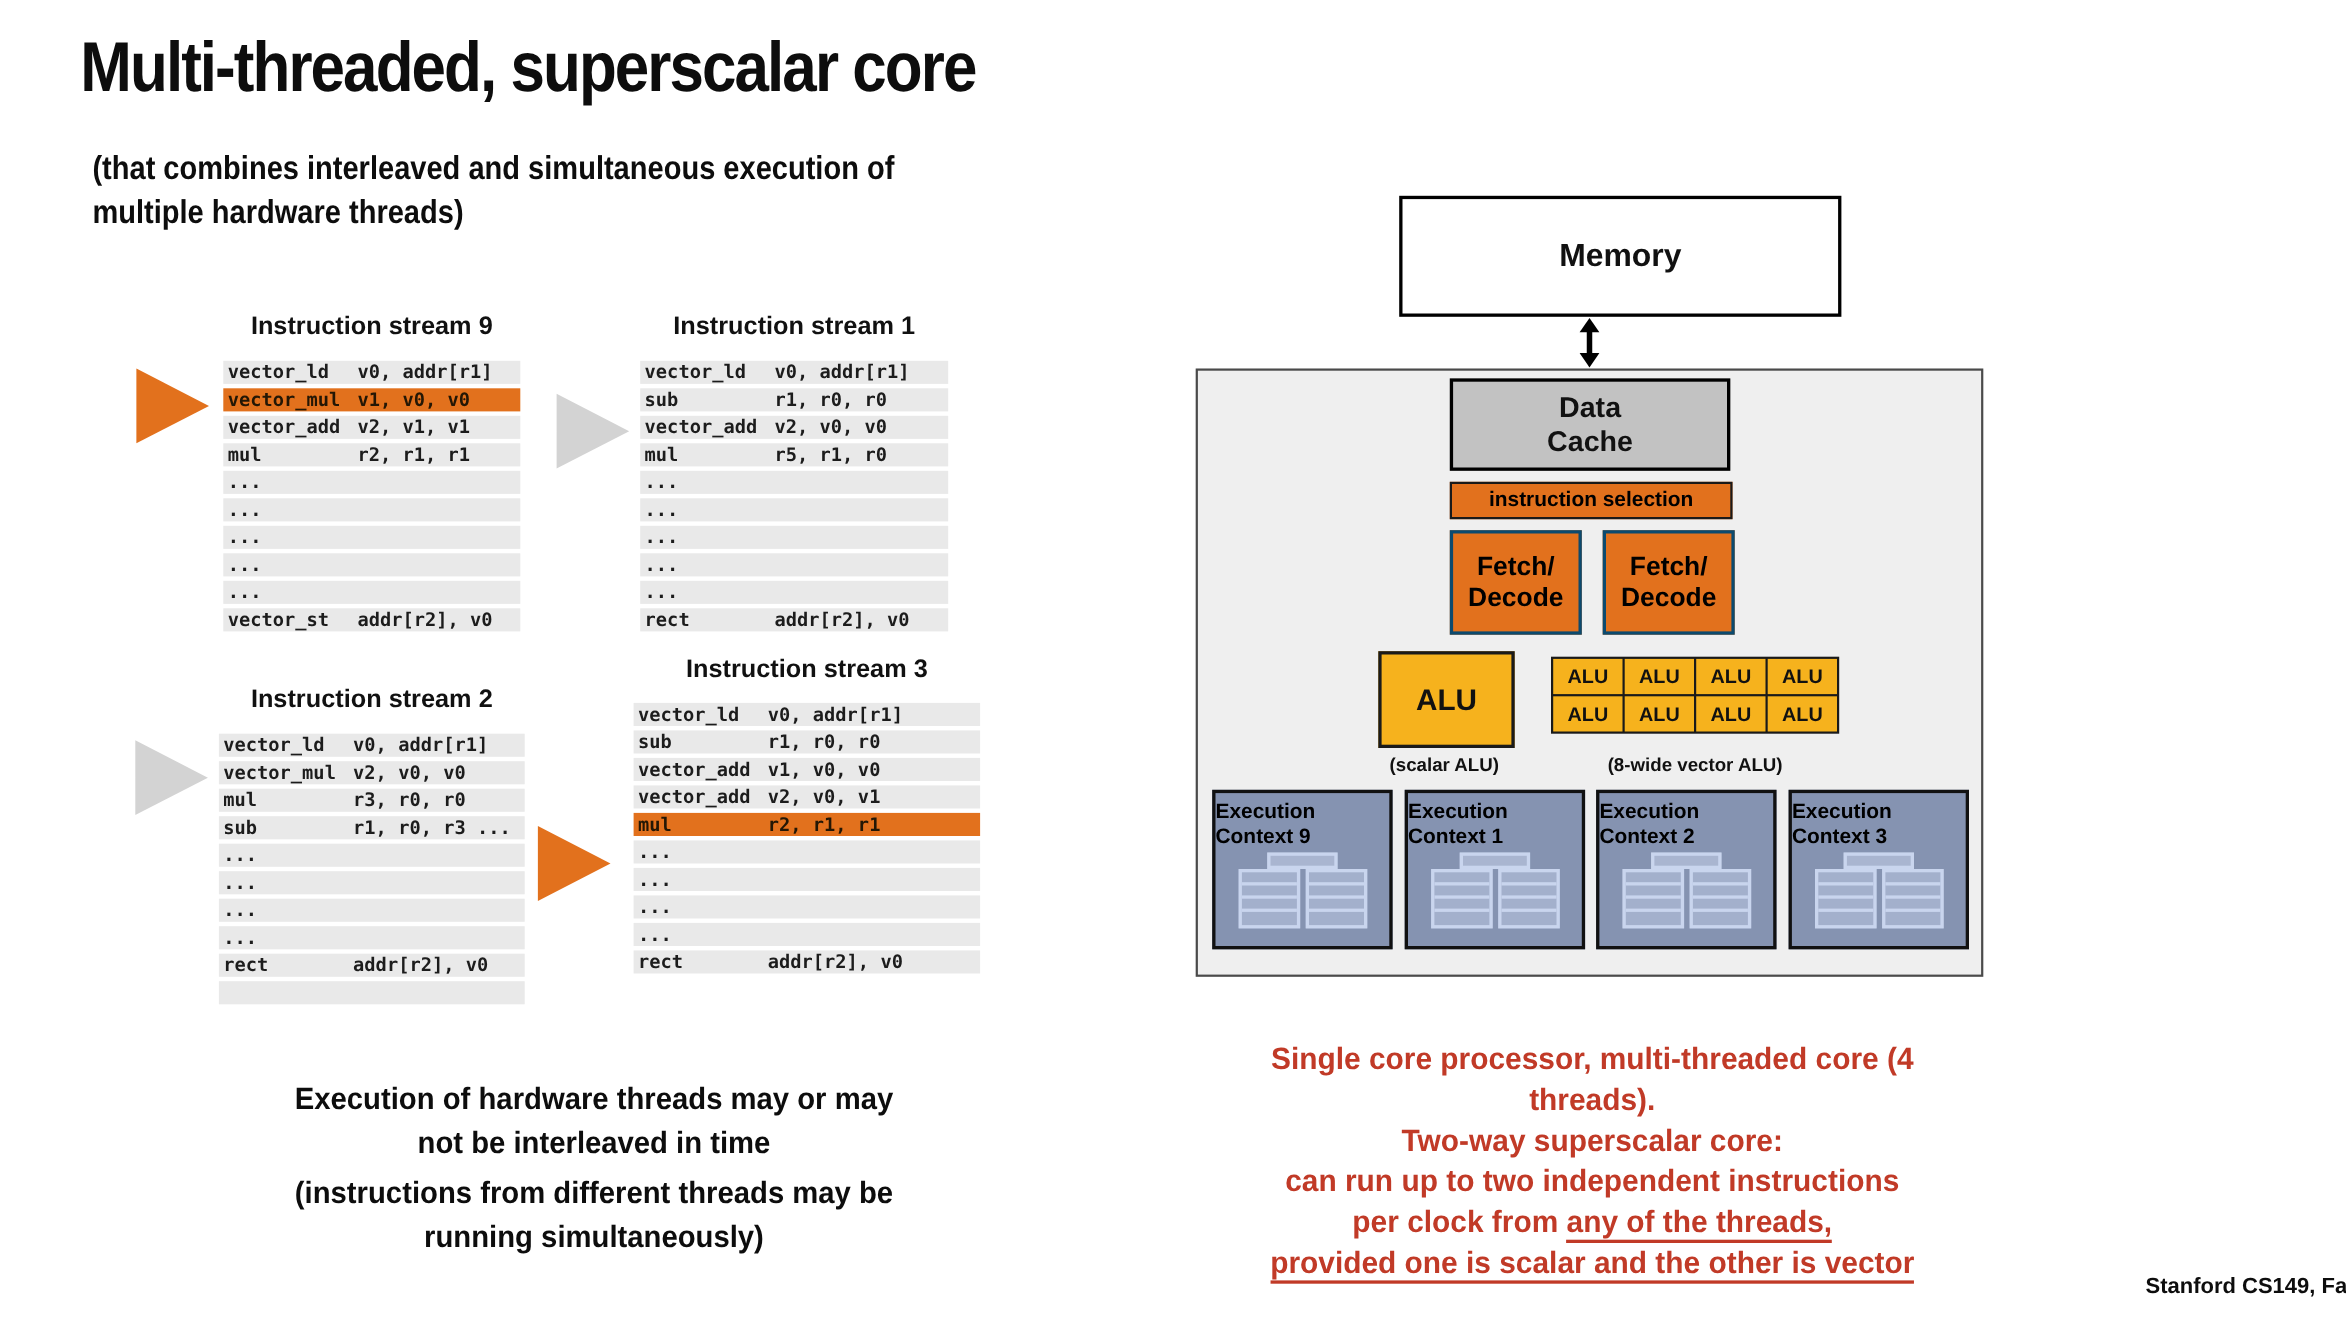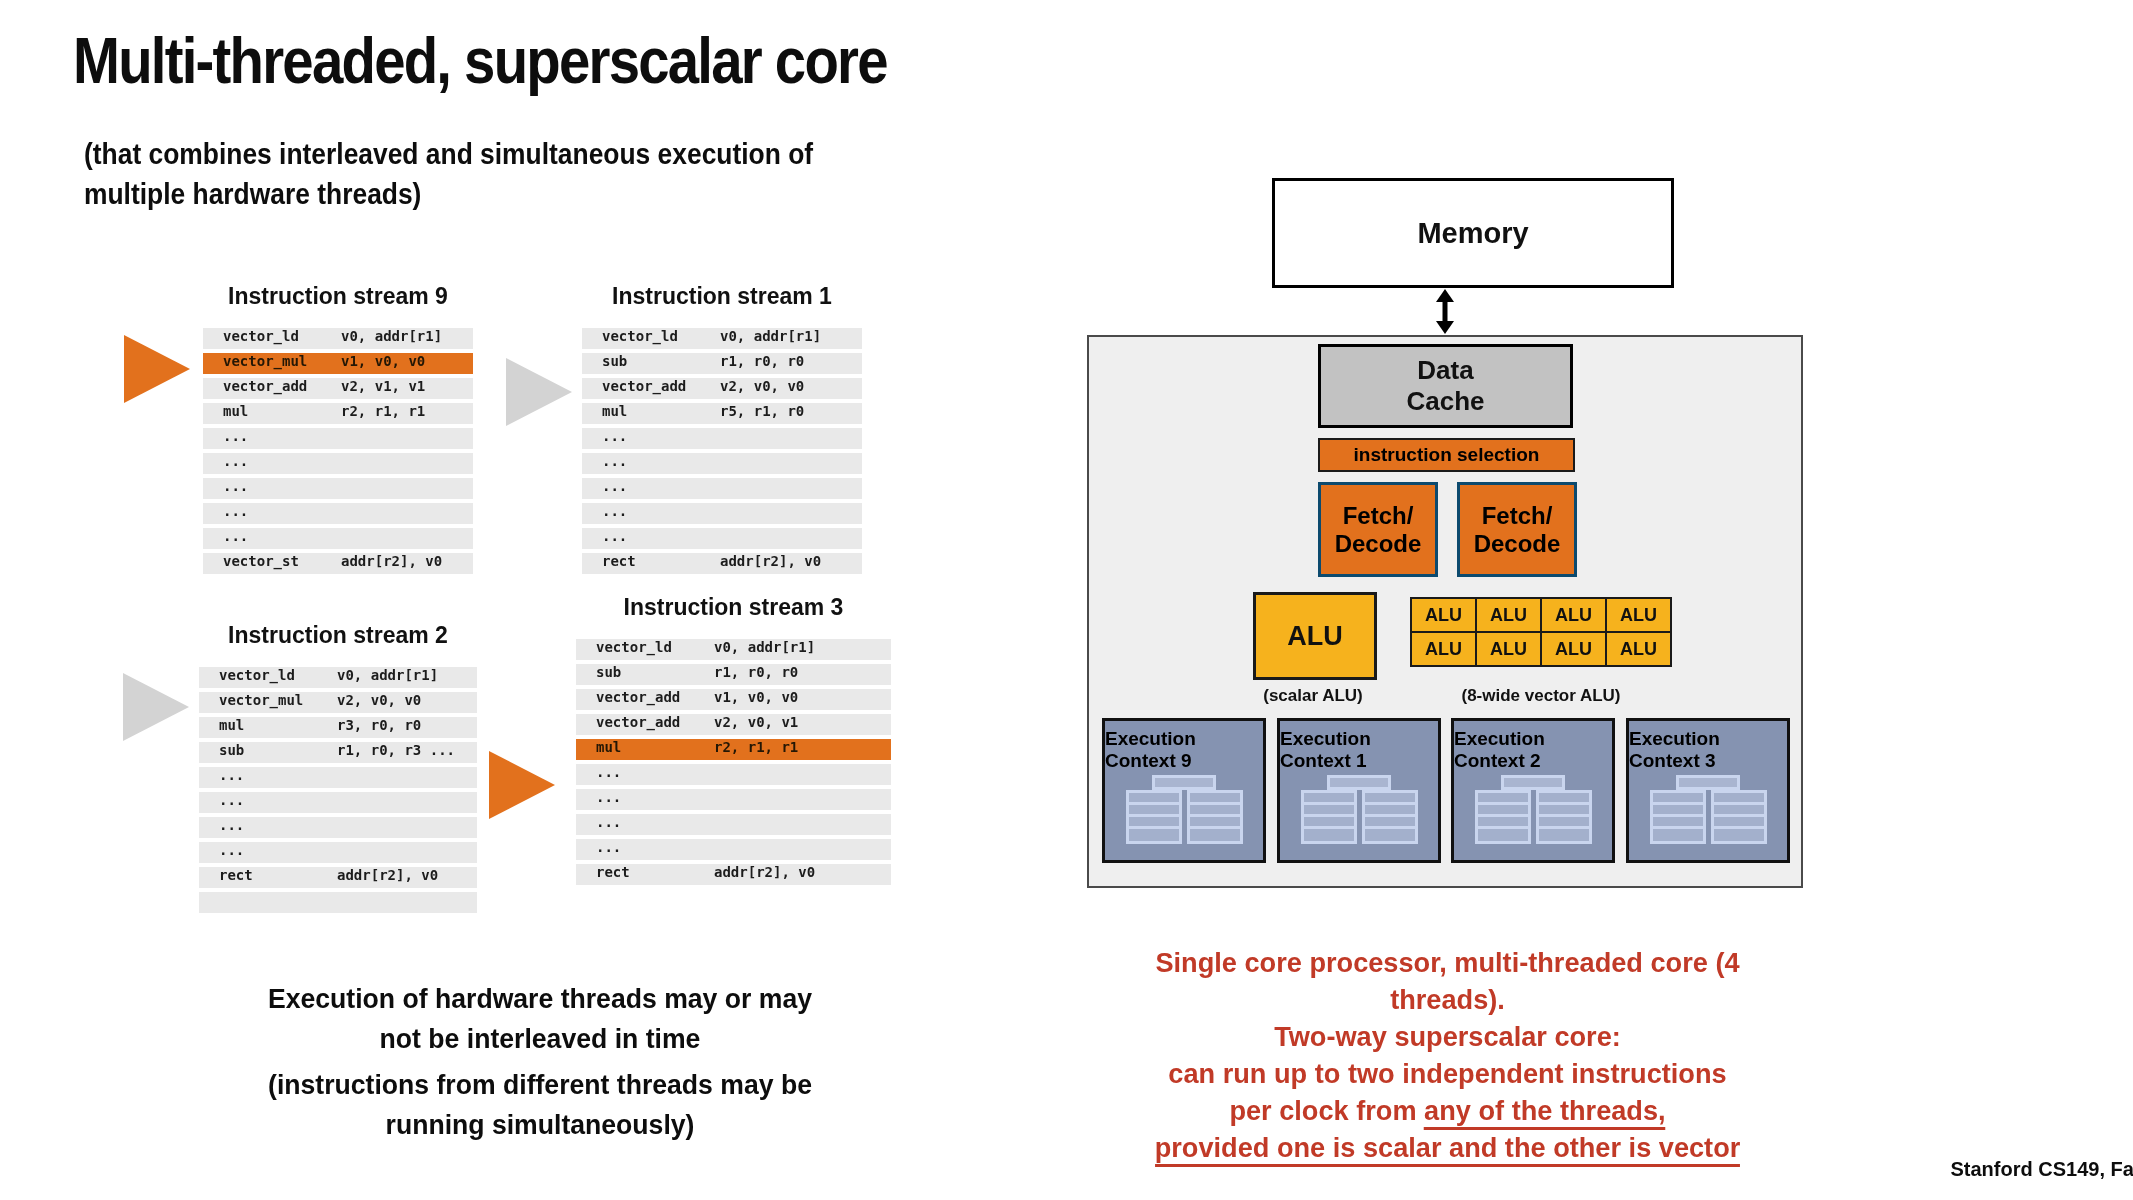--- a/index.html
+++ b/index.html
@@ -14,23 +14,23 @@
   .subtitle{left:84px;top:134px;font-size:30px;font-weight:bold;line-height:40px;
             transform:scaleX(0.88);transform-origin:left top;white-space:nowrap;color:#0d0d0d;}
 
   
   .stream{position:absolute;}
   .s0{left:203px;top:283px;width:270px;}
   .s1{left:582px;top:283px;width:280px;}
   .s2{left:199px;top:622px;width:278px;}
   .s3{left:576px;top:594px;width:315px;}
   .stream-title{font-size:23px;font-weight:bold;text-align:center;margin-bottom:18px;white-space:nowrap;}
-  .code-row{display:flex;align-items:flex-start;height:21px;margin-bottom:4px;
-            background:var(--row-gray,#E9E9E9);padding-left:20px;
-            font-family:"DejaVu Sans Mono",monospace;font-size:14px;font-weight:bold;color:#1c1c1c;
+  .code-row{display:flex;align-items:flex-end;height:21px;margin-bottom:4px;
+            background:var(--row-gray,#E9E9E9);padding-left:4px;
+            font-family:"DejaVu Sans Mono",monospace;font-size:17px;font-weight:bold;color:#1c1c1c;
             white-space:pre;}
   .code-row .op{flex:0 0 118px;width:118px;}
   .code-row.hl{background:var(--accent-orange,#E2711D);color:#241705;}
 
   
   .pointer{position:absolute;width:0;height:0;
            border-top:34px solid transparent;border-bottom:34px solid transparent;
            border-left:66px solid #ccc;}
   .pointer.orange{border-left-color:var(--accent-orange,#E2711D);}
   .pointer.gray{border-left-color:var(--gray-arrow,#D3D3D3);}

